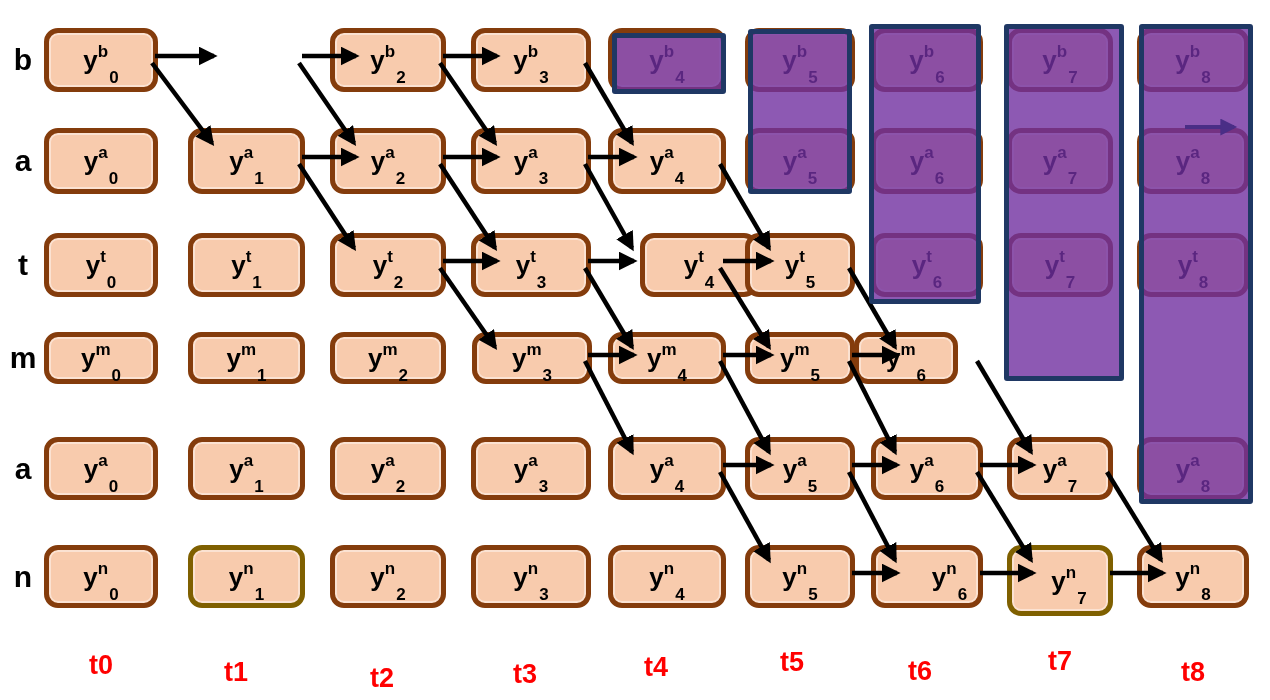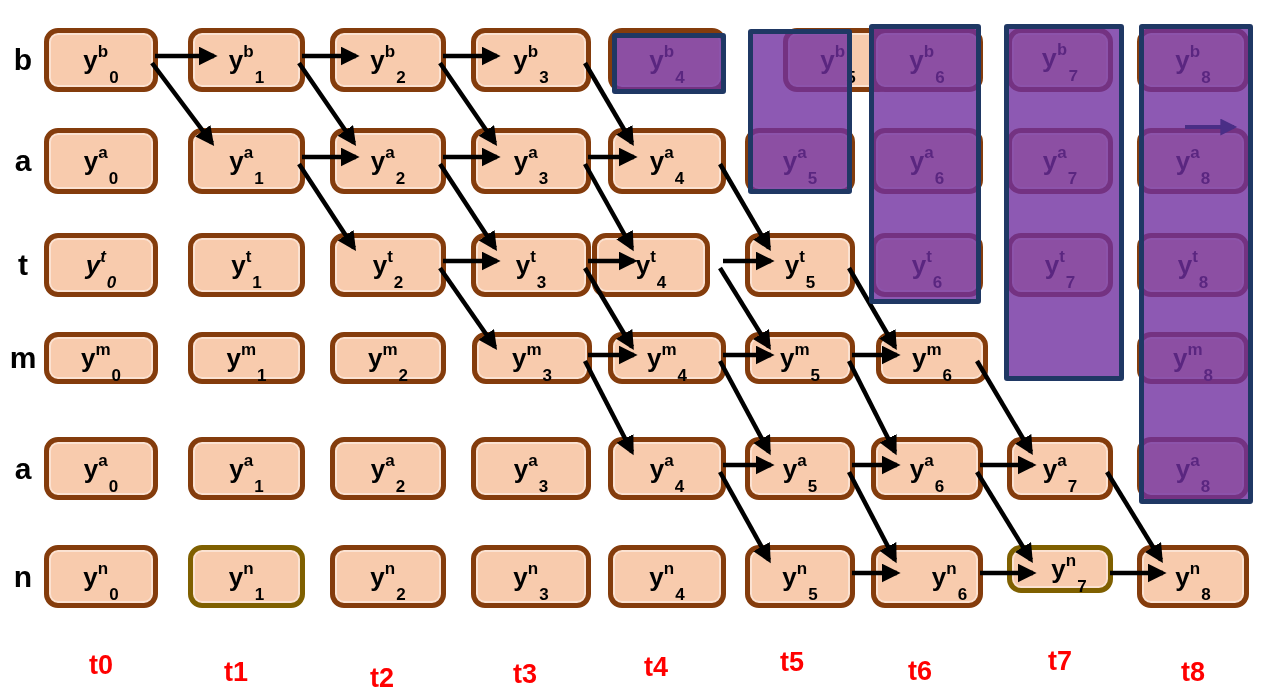--- a/index.html
+++ b/index.html
@@ -46,39 +46,36 @@
       <div class="rowlab" style="top: 161px; color: rgb(0, 0, 0);">a</div>
       <div class="rowlab" style="top: 265px; color: rgb(0, 0, 0);">t</div>
       <div class="rowlab" style="top: 358px; color: rgb(0, 0, 0);">m</div>
       <div class="rowlab" style="top: 468.5px; color: rgb(0, 0, 0);">a</div>
       <div class="rowlab" style="top: 576.5px; color: rgb(0, 0, 0);">n</div>
     </div>
   <div class="layer" id="boxes">
       <div class="box" style="left: 44px; top: 28px; width: 114px; height: 64px;">
         <span>y<sup>b</sup><sub>0</sub></span>
       </div>
-      <div class="box" style="left: 188px; top: 28px; width: 117px; height: 64px;">
-        <span>y<sup>b</sup><sub>1</sub></span>
-      </div>
       <div class="box" style="left: 330px; top: 28px; width: 116px; height: 64px;">
         <span>y<sup>b</sup><sub>2</sub></span>
       </div>
       <div class="box" style="left: 471px; top: 28px; width: 120px; height: 64px;">
         <span>y<sup>b</sup><sub>3</sub></span>
       </div>
       <div class="box" style="left: 608px; top: 28px; width: 118px; height: 64px;">
         <span>y<sup>b</sup><sub>4</sub></span>
       </div>
-      <div class="box" style="left: 745px; top: 28px; width: 110px; height: 64px; margin-left: 38px;">
+      <div class="box" style="left: 745px; top: 28px; width: 110px; height: 64px;">
         <span>y<sup>b</sup><sub>5</sub></span>
       </div>
       <div class="box" style="left: 871px; top: 28px; width: 112px; height: 64px;">
         <span>y<sup>b</sup><sub>6</sub></span>
       </div>
-      <div class="box" style="left: 1007px; top: 28px; width: 106px; height: 64px; font-family: Liberation Mono, monospace;">
+      <div class="box" style="left: 1007px; top: 28px; width: 106px; height: 64px;">
         <span>y<sup>b</sup><sub>7</sub></span>
       </div>
       <div class="box" style="left: 1137px; top: 28px; width: 112px; height: 64px;">
         <span>y<sup>b</sup><sub>8</sub></span>
       </div>
       <div class="box" style="left: 44px; top: 128px; width: 114px; height: 66px;">
         <span>y<sup>a</sup><sub>0</sub></span>
       </div>
       <div class="box" style="left: 188px; top: 128px; width: 117px; height: 66px;">
         <span>y<sup>a</sup><sub>1</sub></span>
@@ -97,70 +94,67 @@
       </div>
       <div class="box" style="left: 871px; top: 128px; width: 112px; height: 66px;">
         <span>y<sup>a</sup><sub>6</sub></span>
       </div>
       <div class="box" style="left: 1007px; top: 128px; width: 106px; height: 66px;">
         <span>y<sup>a</sup><sub>7</sub></span>
       </div>
       <div class="box" style="left: 1137px; top: 128px; width: 112px; height: 66px;">
         <span>y<sup>a</sup><sub>8</sub></span>
       </div>
-      <div class="box" style="left: 44px; top: 233px; width: 114px; height: 64px; font-style: italic;">
+      <div class="box" style="left: 44px; top: 233px; width: 114px; height: 64px;">
         <span>y<sup>t</sup><sub>0</sub></span>
       </div>
       <div class="box" style="left: 188px; top: 233px; width: 117px; height: 64px;">
         <span>y<sup>t</sup><sub>1</sub></span>
       </div>
       <div class="box" style="left: 330px; top: 233px; width: 116px; height: 64px;">
         <span>y<sup>t</sup><sub>2</sub></span>
       </div>
       <div class="box" style="left: 471px; top: 233px; width: 120px; height: 64px;">
         <span>y<sup>t</sup><sub>3</sub></span>
       </div>
-      <div class="box" style="left: 592px; top: 233px; width: 118px; height: 64px;">
+      <div class="box" style="left: 640px; top: 233px; width: 118px; height: 64px;">
         <span>y<sup>t</sup><sub>4</sub></span>
       </div>
       <div class="box" style="left: 745px; top: 233px; width: 110px; height: 64px;">
         <span>y<sup>t</sup><sub>5</sub></span>
       </div>
       <div class="box" style="left: 871px; top: 233px; width: 112px; height: 64px;">
         <span>y<sup>t</sup><sub>6</sub></span>
       </div>
       <div class="box" style="left: 1007px; top: 233px; width: 106px; height: 64px;">
         <span>y<sup>t</sup><sub>7</sub></span>
       </div>
       <div class="box" style="left: 1137px; top: 233px; width: 112px; height: 64px;">
         <span>y<sup>t</sup><sub>8</sub></span>
       </div>
       <div class="box" style="left: 44px; top: 332px; width: 114px; height: 52px;">
         <span>y<sup>m</sup><sub>0</sub></span>
       </div>
-      <div class="box" style="left: 188px; top: 332px; width: 117px; height: 52px;">
+      <div class="box" style="left: 188px; top: 332px; width: 117px; height: 52px; border-radius: 13px;">
         <span>y<sup>m</sup><sub>1</sub></span>
       </div>
       <div class="box" style="left: 330px; top: 332px; width: 116px; height: 52px;">
         <span>y<sup>m</sup><sub>2</sub></span>
       </div>
       <div class="box" style="left: 472px; top: 332px; width: 120px; height: 52px;">
         <span>y<sup>m</sup><sub>3</sub></span>
       </div>
       <div class="box" style="left: 608px; top: 332px; width: 118px; height: 52px;">
         <span>y<sup>m</sup><sub>4</sub></span>
       </div>
       <div class="box" style="left: 745px; top: 332px; width: 110px; height: 52px;">
         <span>y<sup>m</sup><sub>5</sub></span>
       </div>
-      <div class="box" style="left: 876px; top: 332px; width: 112px; height: 52px;">
+      <div class="box" style="left: 854px; top: 332px; width: 104px; height: 52px;">
         <span>y<sup>m</sup><sub>6</sub></span>
-      </div>
-      <div class="box" style="left: 1137px; top: 332px; width: 112px; height: 52px;">
-        <span>y<sup>m</sup><sub>8</sub></span>
       </div>
       <div class="box" style="left: 44px; top: 437px; width: 114px; height: 63px;">
         <span>y<sup>a</sup><sub>0</sub></span>
       </div>
       <div class="box" style="left: 188px; top: 437px; width: 117px; height: 63px;">
         <span>y<sup>a</sup><sub>1</sub></span>
       </div>
       <div class="box" style="left: 330px; top: 437px; width: 116px; height: 63px;">
         <span>y<sup>a</sup><sub>2</sub></span>
       </div>
@@ -196,21 +190,21 @@
       </div>
       <div class="box" style="left: 608px; top: 545px; width: 118px; height: 63px;">
         <span>y<sup>n</sup><sub>4</sub></span>
       </div>
       <div class="box" style="left: 745px; top: 545px; width: 110px; height: 63px;">
         <span>y<sup>n</sup><sub>5</sub></span>
       </div>
       <div class="box" style="left: 871px; top: 545px; width: 112px; height: 63px; padding-left: 45px;">
         <span>y<sup>n</sup><sub>6</sub></span>
       </div>
-      <div class="box hl" style="left: 1007px; top: 545px; width: 106px; height: 48px; padding-left: 18px;">
+      <div class="box hl" style="left: 1007px; top: 545px; width: 106px; height: 71px; padding-left: 18px;">
         <span>y<sup>n</sup><sub>7</sub></span>
       </div>
       <div class="box" style="left: 1137px; top: 545px; width: 112px; height: 63px;">
         <span>y<sup>n</sup><sub>8</sub></span>
       </div>
     </div>
   <svg class="arrows" id="arrow-svg" width="1270" height="700">
       <defs>
         <marker id="ah" markerWidth="4.6" markerHeight="4.6" refX="3.4" refY="2.1" orient="auto">
           <path d="M0,0 L4.2,2.1 L0,4.2 Z" fill="#000000"></path>

